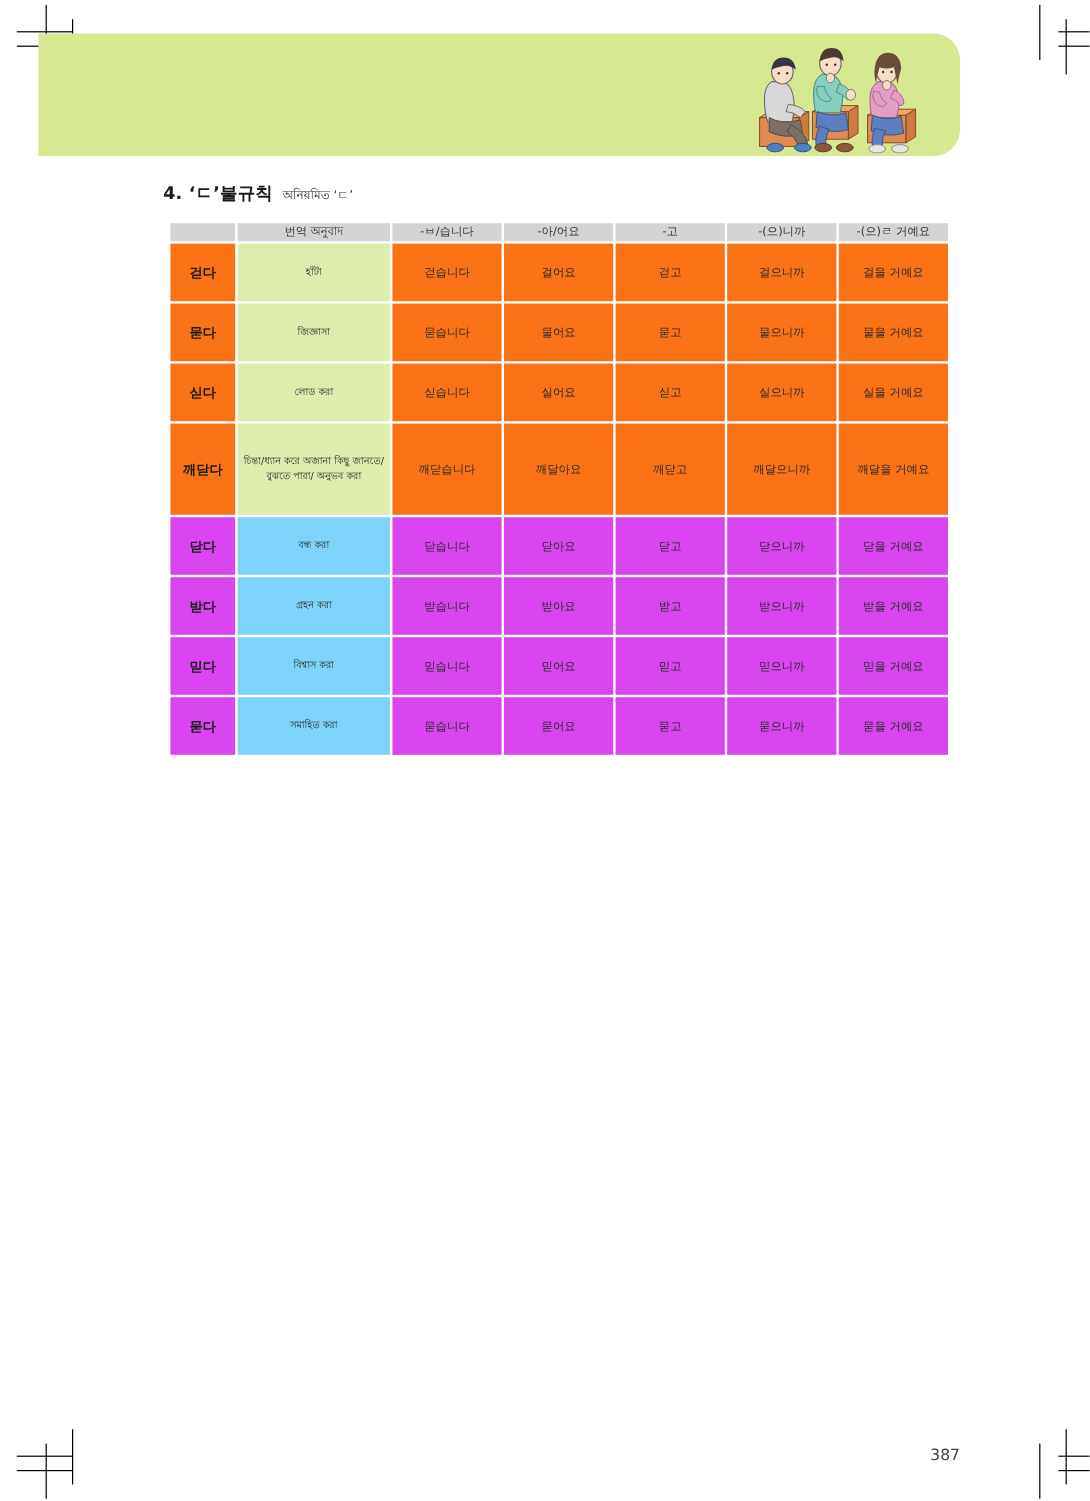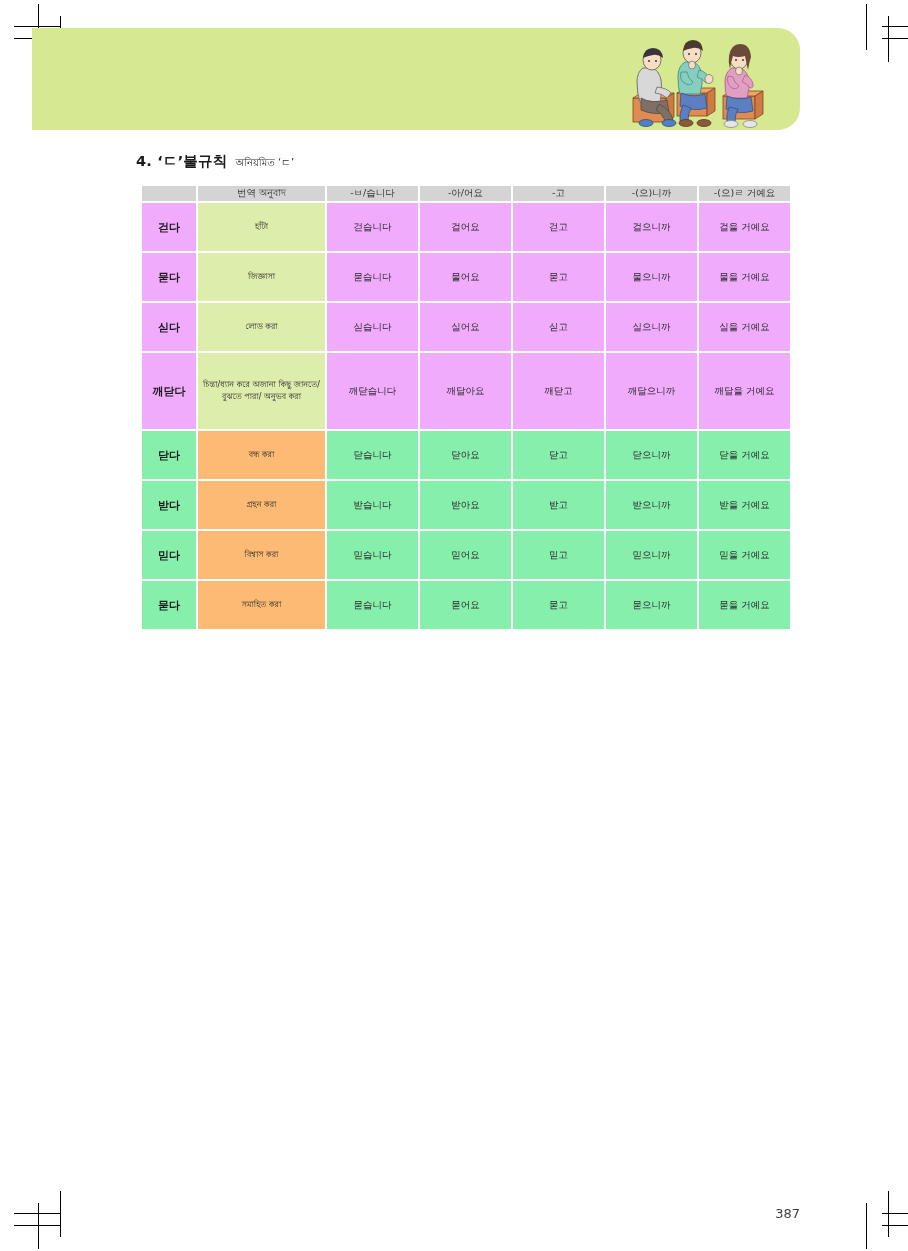--- a/index.html
+++ b/index.html
@@ -120,25 +120,25 @@
     font-size: 11px;
     color: #1a1a1a;
   }
   td.trans {
     font-size: 8px;
     line-height: 1.5;
     color: #2a2a2a;
   }
 
   
-  tr.grp-a td            { background: #f0abfc; }
+  tr.grp-a td            { background: #f97316; }
   tr.grp-a td.trans      { background: #dcedac; }
   
-  tr.grp-b td            { background: #86efac; }
-  tr.grp-b td.trans      { background: #fdba74; }
+  tr.grp-b td            { background: #d946ef; }
+  tr.grp-b td.trans      { background: #7dd3fc; }
 
   
   .page-number {
     position: absolute;
     right: 108px;
     top: 1206px;
     font-size: 13px;
     color: #404040;
   }
 </style>

